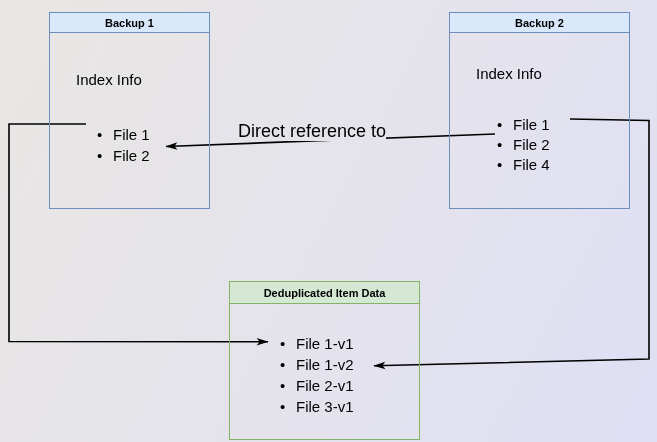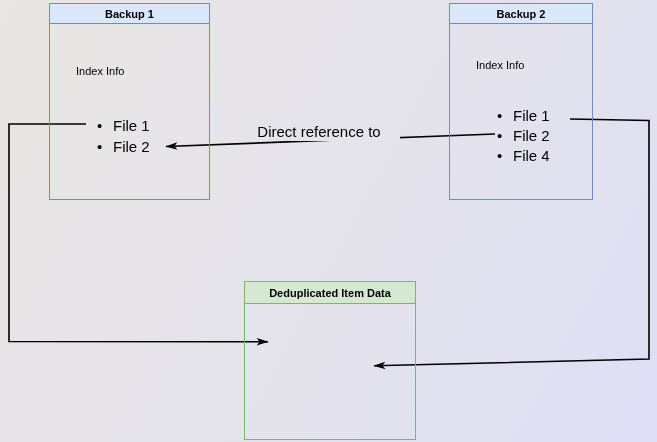--- a/index.html
+++ b/index.html
@@ -28,28 +28,28 @@
     box-sizing: border-box;
     border-bottom: 1px solid;
     font-weight: bold;
     font-size: 11px;
     line-height: 12px;
     display: flex;
     align-items: center;
     justify-content: center;
     text-align: center;
   }
-  .blue { border-color: #6c8ebf; }
+  .blue { border-color: #6c8ebf; margin-top: 9px; }
   .blue .box-header { background: #dae8fc; border-bottom-color: #6c8ebf; height: 20px; }
   .green { border-color: #82b366; }
   .green .box-header { background: #d5e8d4; border-bottom-color: #82b366; height: 22px; }
 
   .section-label {
     position: absolute;
-    font-size: 11px;
+    font-size: 15px;
     line-height: 18px;
     white-space: nowrap;
   }
   ul.file-list {
     position: absolute;
     margin: 0;
     padding: 0;
     list-style: none;
   }
   ul.file-list li {
@@ -66,32 +66,32 @@
   }
   .b1 ul.file-list { top: 111px; left: 47px; }
   .b1 ul.file-list li { line-height: 21px; }
   .b2 ul.file-list { top: 102px; left: 47px; }
   .b2 ul.file-list li { line-height: 20px; }
   .dd ul.file-list { top: 51px; left: 50px; }
   .dd ul.file-list li { line-height: 21px; }
 
   .b1 { left: 49px; top: 3px; width: 161px; height: 197px; }
   .b1 .section-label { left: 26px; top: 58px; }
-  .b2 { left: 449px; top: 3px; width: 144px; height: 197px; }
+  .b2 { left: 449px; top: 3px; width: 181px; height: 197px; }
   .b2 .section-label { left: 26px; top: 52px; }
-  .dd { left: 244px; top: 281px; width: 172px; height: 159px; }
+  .dd { left: 229px; top: 281px; width: 191px; height: 159px; }
 
   .edge-label {
     position: absolute;
-    left: 238px;
+    left: 224px;
     top: 123px;
     width: 162px;
     background: #e5e4eb;
-    text-align: center;
-    font-size: 15px;
+    text-align: right;
+    font-size: 18px;
     line-height: 15.5px;
     padding: 1px 0;
   }
 </style>
 </head>
 <body>
 
 <div class="canvas">
 
   <svg class="arrow-layer" viewBox="0 0 657 442" xmlns="http://www.w3.org/2000/svg">
@@ -119,19 +119,25 @@
     <div class="section-label">Index Info</div>
     <ul class="file-list">
       <li>File 1</li>
       <li>File 2</li>
       <li>File 4</li>
     </ul>
   </div>
 
   <div class="box green dd">
     <div class="box-header">Deduplicated Item Data</div>
+    <ul class="file-list">
+      <li>File 1-v1</li>
+      <li>File 1-v2</li>
+      <li>File 2-v1</li>
+      <li>File 3-v1</li>
+    </ul>
   </div>
 
   <div class="edge-label">
     <div>Direct reference to</div>
   </div>
 
 </div>
 
 </body></html>

